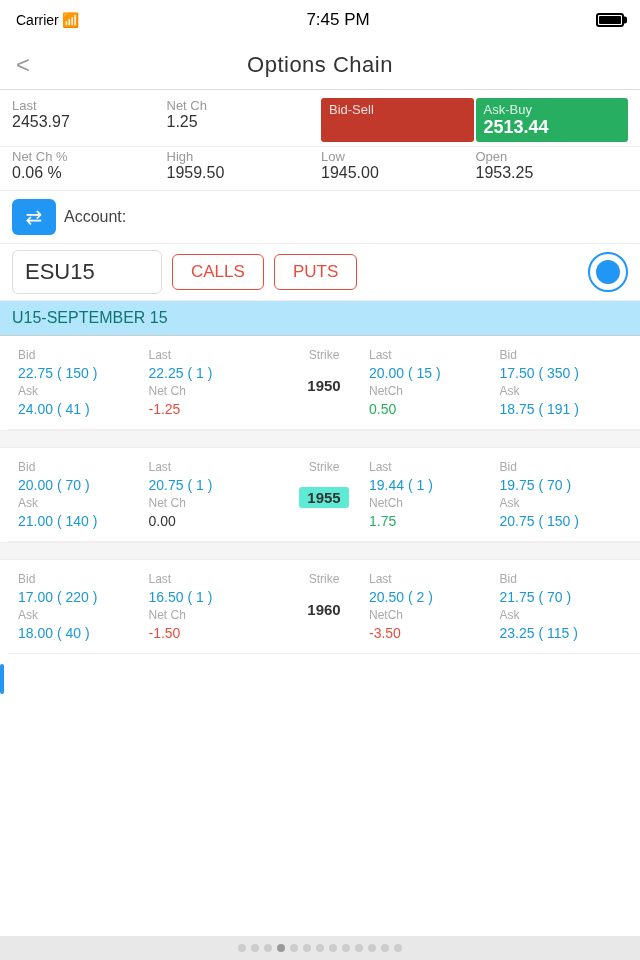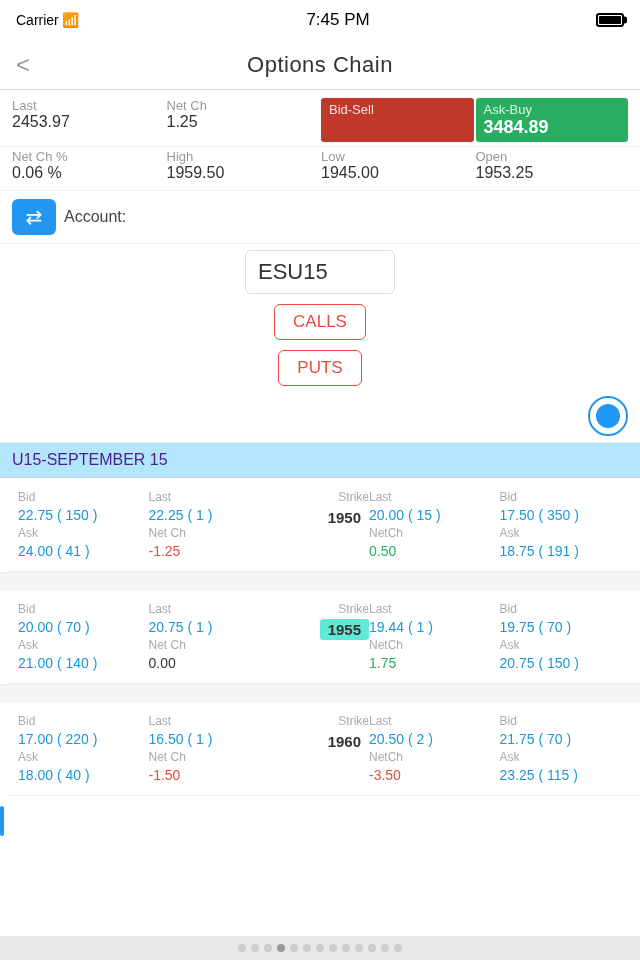--- a/index.html
+++ b/index.html
@@ -130,21 +130,20 @@
       color: #444;
     }
 
     
     .symbol-row {
       display: flex;
       align-items: center;
       padding: 6px 12px;
       gap: 10px;
       border-bottom: 1px solid #eee;
-      flex-direction: column;
     }
     .symbol-input {
       background: #fff;
       border: 1px solid #ddd;
       border-radius: 6px;
       padding: 8px 12px;
       font-size: 22px;
       font-weight: 500;
       color: #333;
       width: 150px;
@@ -179,21 +178,21 @@
       height: 24px;
       background: #2196F3;
       border-radius: 50%;
     }
 
     
     .expiry-header {
       background: #b3e5fc;
       padding: 8px 12px;
       font-size: 16px;
-      color: #4c1d95;
+      color: #0f766e;
       border-bottom: 1px solid #ccc;
     }
 
     
     .options-row {
       display: grid;
       grid-template-columns: 1fr 1fr 90px 1fr 1fr;
       padding: 8px 10px;
       border-bottom: 1px solid #f0f0f0;
       align-items: start;
@@ -215,22 +214,22 @@
       font-size: 14px;
       color: #1a98d5;
       font-weight: 500;
     }
     .opt-value.negative { color: #e74c3c; }
     .opt-value.positive { color: #27ae60; }
     .opt-value.dark { color: #333; }
     .strike-col {
       display: flex;
       flex-direction: column;
-      align-items: flex-end;
-      gap: 3px;
+      align-items: center;
+      gap: 13px;
     }
     .strike-label {
       font-size: 12px;
       color: #aaa;
       text-align: center;
     }
     .strike-value {
       font-size: 15px;
       font-weight: 600;
       color: #333;
@@ -284,21 +283,21 @@
   </div>
   <div class="quote-item">
     <div class="quote-label">Net Ch</div>
     <div class="quote-value">1.25</div>
   </div>
   <div class="quote-item quote-bid">
     <div class="quote-label">Bid-Sell</div>
   </div>
   <div class="quote-item quote-ask">
     <div class="quote-label">Ask-Buy</div>
-    <div class="quote-value" style="font-size:18px;font-weight:600;">3484.89</div>
+    <div class="quote-value" style="font-size:18px;font-weight:600;">2513.44</div>
   </div>
 </div>
 
 <div class="quote-bar" style="padding-top:2px;padding-bottom:8px;">
   <div class="quote-item">
     <div class="quote-label">Net Ch %</div>
     <div class="quote-value">0.06 %</div>
   </div>
   <div class="quote-item">
     <div class="quote-label">High</div>

